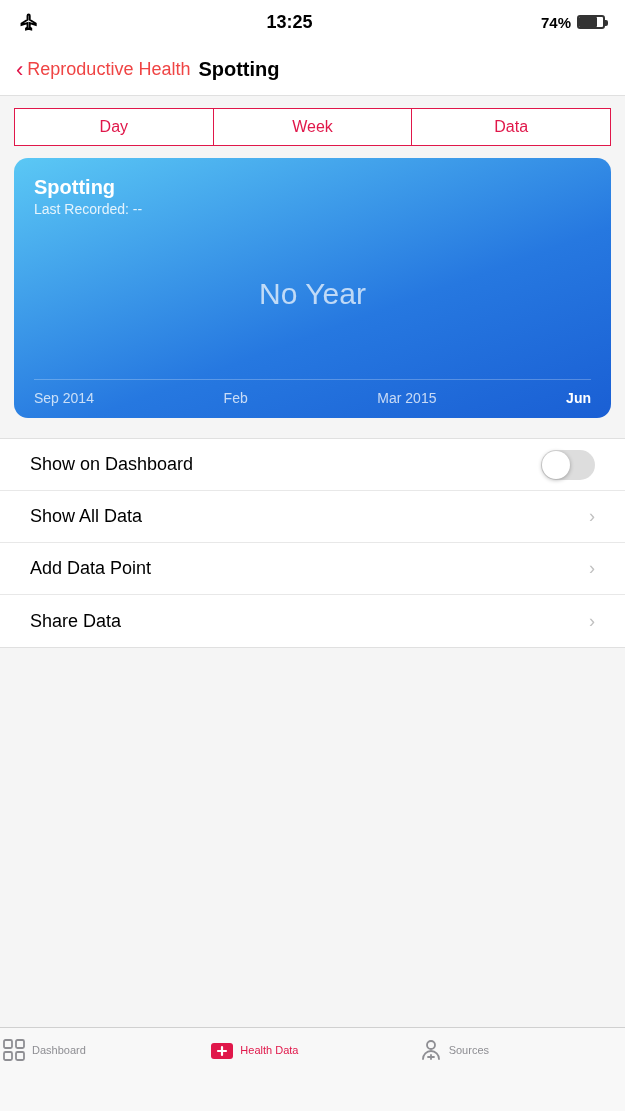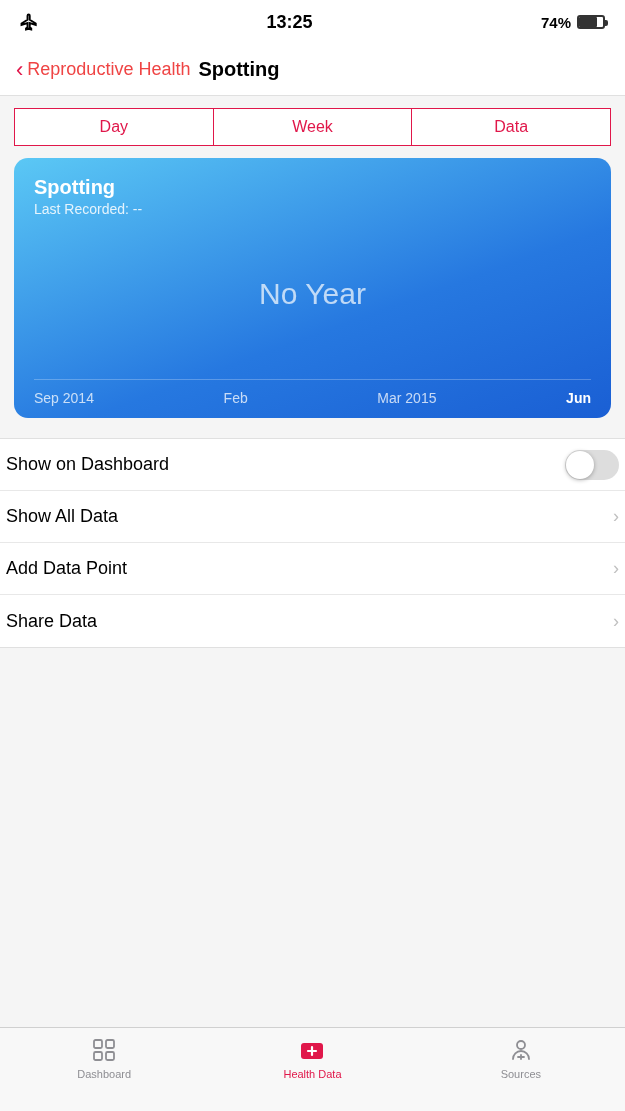--- a/index.html
+++ b/index.html
@@ -115,21 +115,21 @@
 
     
     .list-section {
       margin: 20px 0 0 0;
       background: #fff;
       border-top: 1px solid #e0e0e0;
       border-bottom: 1px solid #e0e0e0;
     }
     .list-row {
       display: flex; align-items: center; justify-content: space-between;
-      padding: 0 6px;
+      padding: 0 30px;
       height: 52px;
       border-bottom: 1px solid #e8e8e8;
       background: #fff;
       cursor: pointer;
     }
     .list-row:last-child { border-bottom: none; }
     .list-row-label { font-size: 18px; color: #000; }
     .list-row-right { display: flex; align-items: center; gap: 8px; }
     .chevron-right { color: #c0c0c0; font-size: 18px; }
 
@@ -157,21 +157,21 @@
       bottom: 0; left: 0; right: 0;
       height: 84px;
       background: #f8f8f8;
       border-top: 1px solid #d0d0d0;
       display: flex;
       align-items: flex-start;
       padding-top: 8px;
     }
     .tab-item {
       flex: 1;
-      display: flex; flex-direction: column; align-items: center;
+      display: flex; flex-direction: row; align-items: center;
       gap: 4px;
       cursor: pointer;
       color: #8e8e93;
     }
     .tab-item.active { color: #e0174a; }
     .tab-icon { width: 28px; height: 28px; display: flex; align-items: center; justify-content: center; }
     .tab-label { font-size: 11px; }
 
     
     svg { display: block; }

